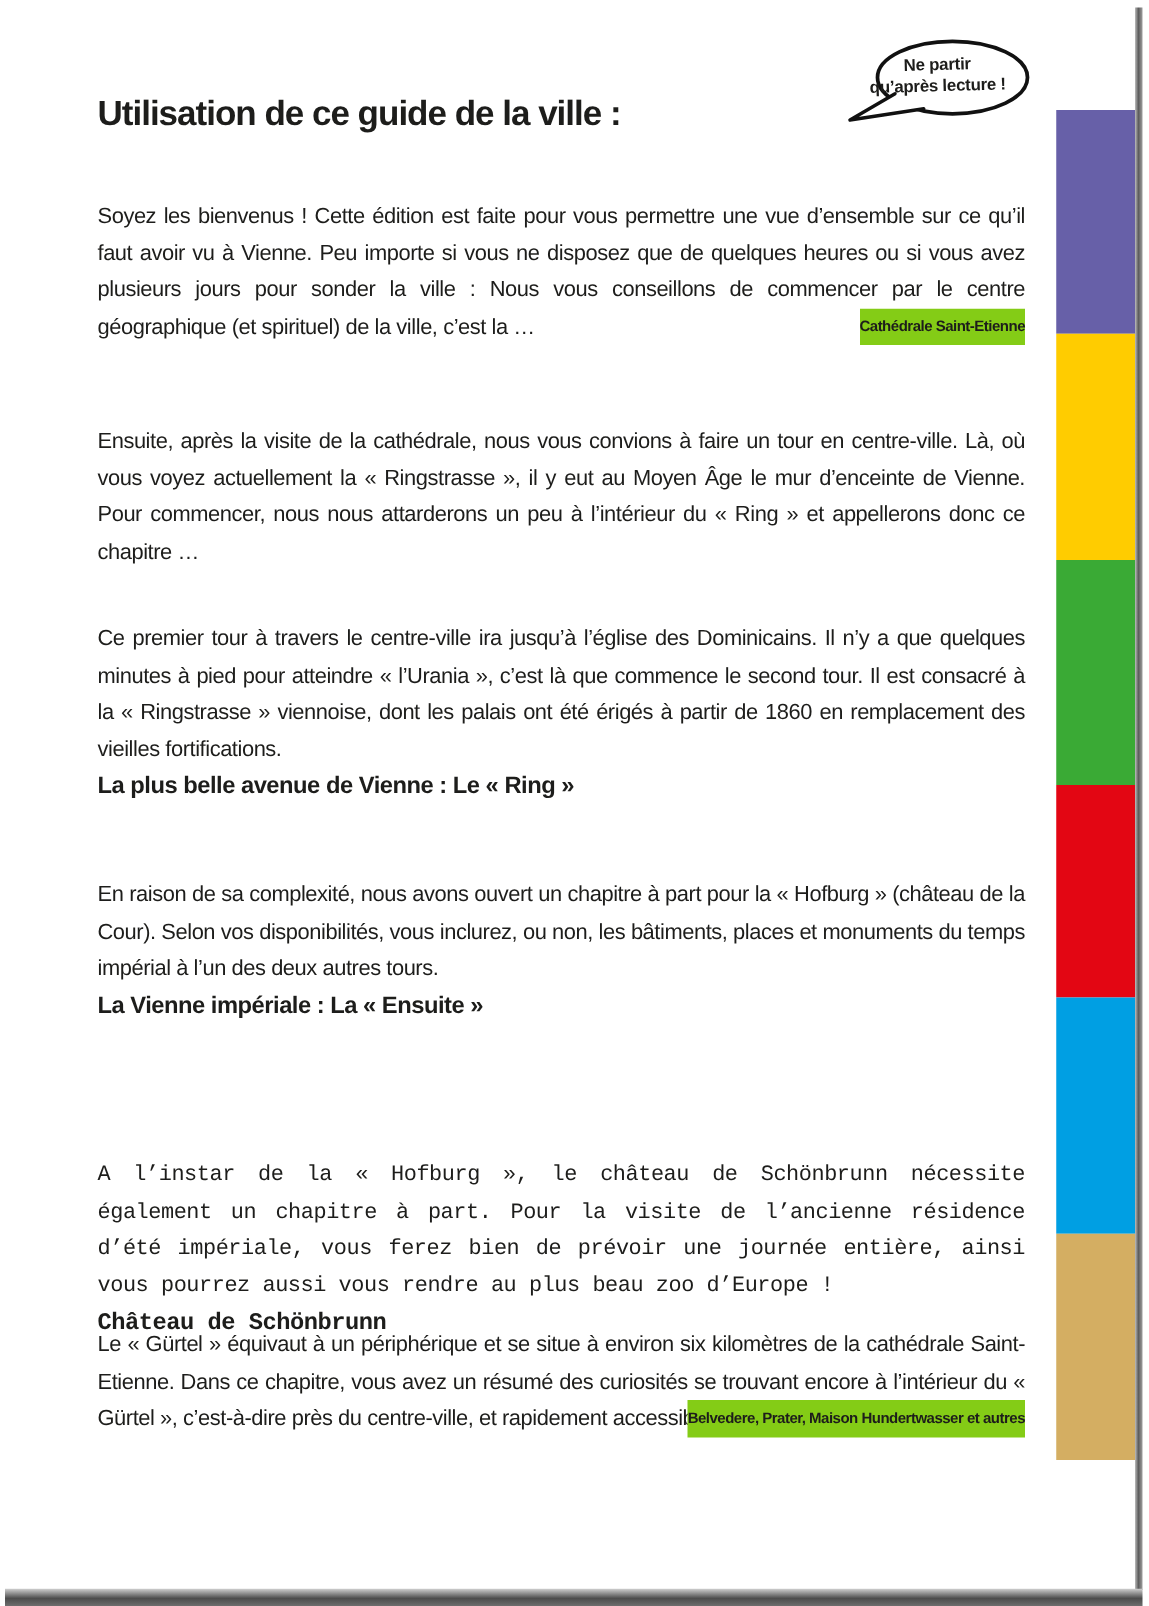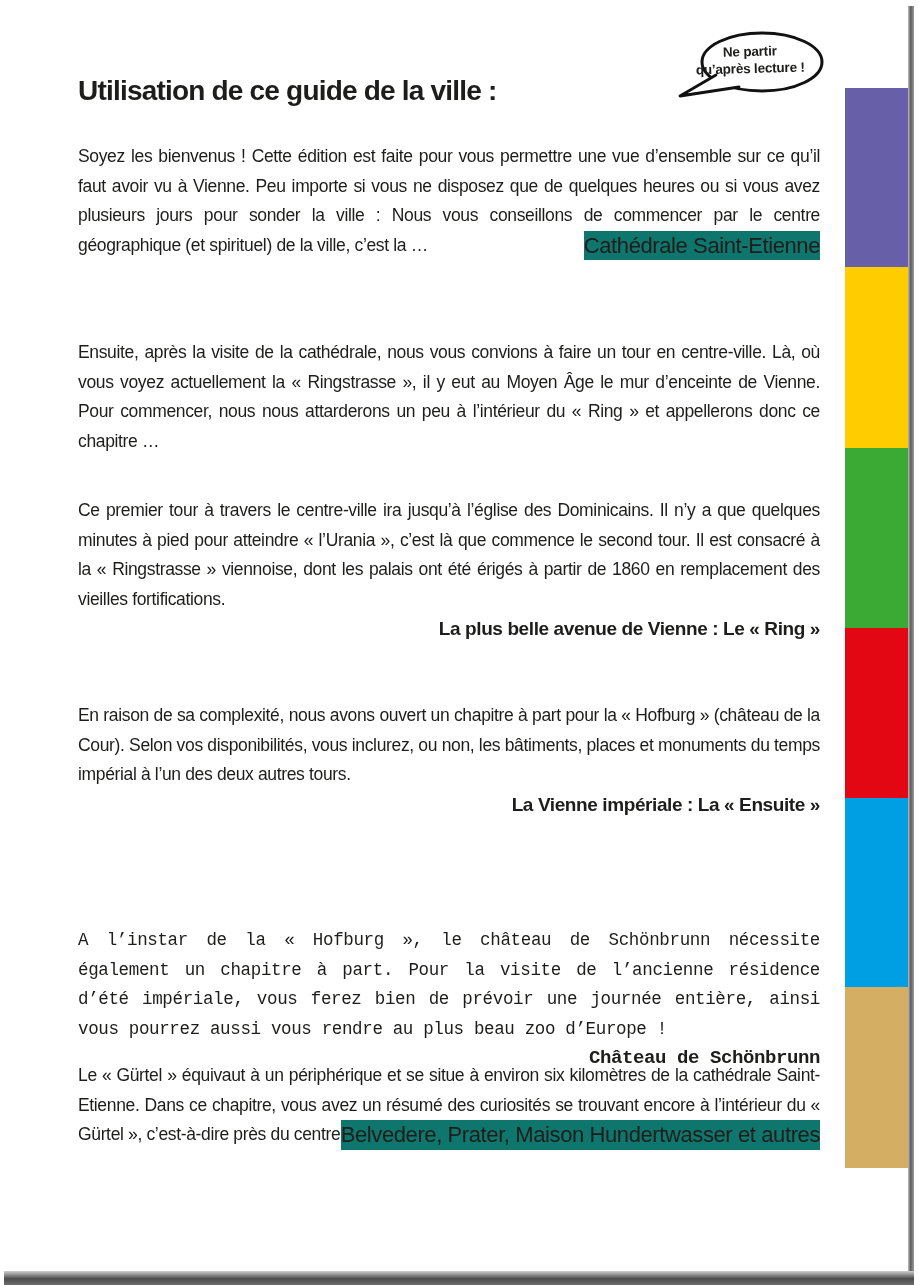--- a/index.html
+++ b/index.html
@@ -37,38 +37,37 @@
   .para {
     position: absolute;
     left: 78px; width: 742px;
     font-size: 17.5px;
     line-height: 29.6px;
     letter-spacing: -0.35px;
     text-align: justify;
     hyphens: manual;
     -webkit-hyphens: manual;
   }
-  .para-1 { top: 142px; }
+  .para-1 { top: 158px; }
   .para-2 { top: 338px; }
   .para-3 { top: 496px; }
   .para-4 { top: 701px; }
   .para-5 { top: 926px; font-family: Liberation Mono, monospace; }
   .para-6 { top: 1061px; }
 
   .chapter-label-inline {
     position: absolute; right: 0; bottom: 0;
-    font-weight: normal;
-    font-size: 22px;
+    font-weight: bold;
+    font-size: 12px;
     letter-spacing: -0.4px;
     white-space: nowrap;
     line-height: inherit;
-    background: #0f766e;
+    background: #84cc16;
   }
   .chapter-label-line {
-    text-align: right;
     font-weight: bold;
     font-size: 19px;
     letter-spacing: -0.4px;
   }
 
   
   .color-bar { position: absolute; left: 845px; top: 88px; width: 63px; }
   .color-tab { width: 63px; }
   .tab-0 { height: 179px; }
   .tab-1 { height: 181px; }

